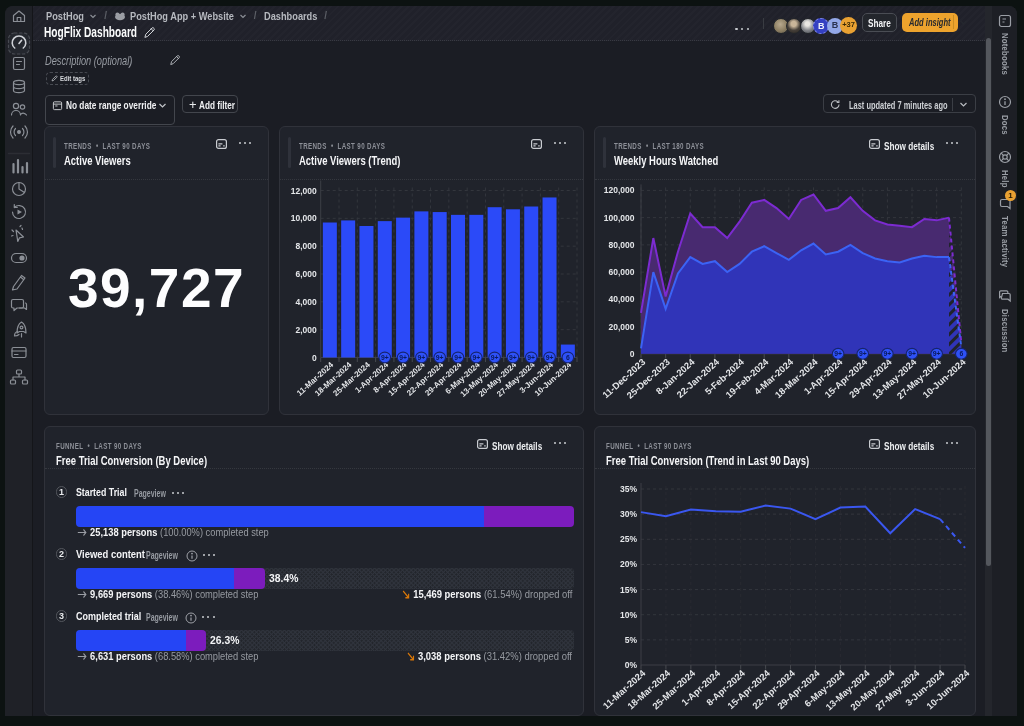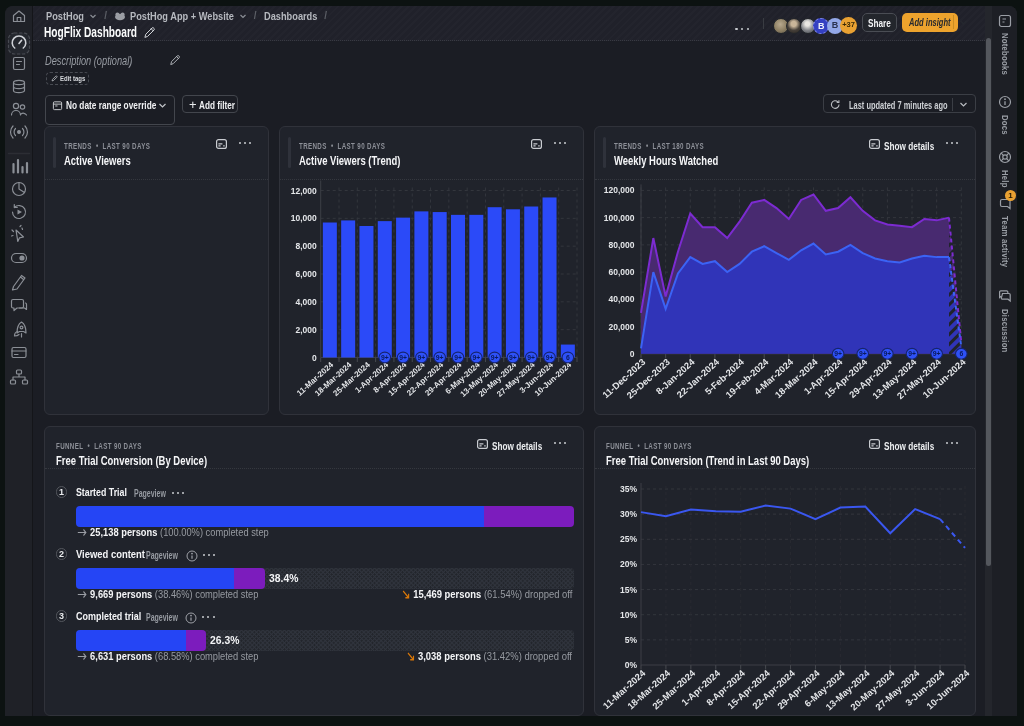--- a/index.html
+++ b/index.html
@@ -183,20 +183,21 @@
         <svg class="abs" style="right:41px; top:12px;" width="11" height="10" viewBox="0 0 11 10">
             <rect x="0.6" y="0.6" width="9.8" height="8.8" rx="2" stroke="#c9ccd1" stroke-width="1.2" fill="none"></rect>
             <path d="M2.4 4.8 H6.4 M2.4 6.9 H4.6 M7.2 6.9 h1.5" stroke="#c9ccd1" stroke-width="1.15"></path>
           </svg>
         <div class="dots3" style="top:15px;">
             <i></i>
             <i></i>
             <i></i>
           </div>
         <div class="headsep"></div>
+        <div class="abs" style="left:0; right:0; top:129px; text-align:center; color:#fdfdfe; font-size:55px; font-weight:bold; letter-spacing:1.5px;">39,727</div>
       </div>
 
       <div class="card" style="left:246px; top:120px; width:305px; height:289px;">
         <div class="draghandle"></div>
         <div class="meta">TRENDS &nbsp;•&nbsp; LAST 90 DAYS</div>
         <div class="ctitle">Active Viewers (Trend)</div>
         <svg class="abs" style="right:41px; top:12px;" width="11" height="10" viewBox="0 0 11 10">
             <rect x="0.6" y="0.6" width="9.8" height="8.8" rx="2" stroke="#c9ccd1" stroke-width="1.2" fill="none"></rect>
             <path d="M2.4 4.8 H6.4 M2.4 6.9 H4.6 M7.2 6.9 h1.5" stroke="#c9ccd1" stroke-width="1.15"></path>
           </svg>

